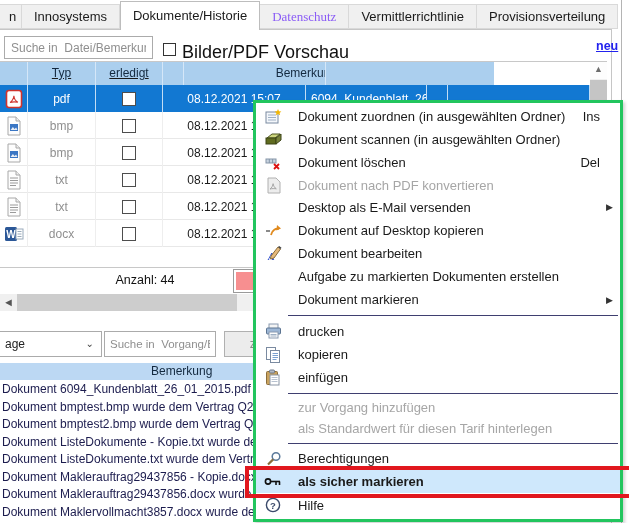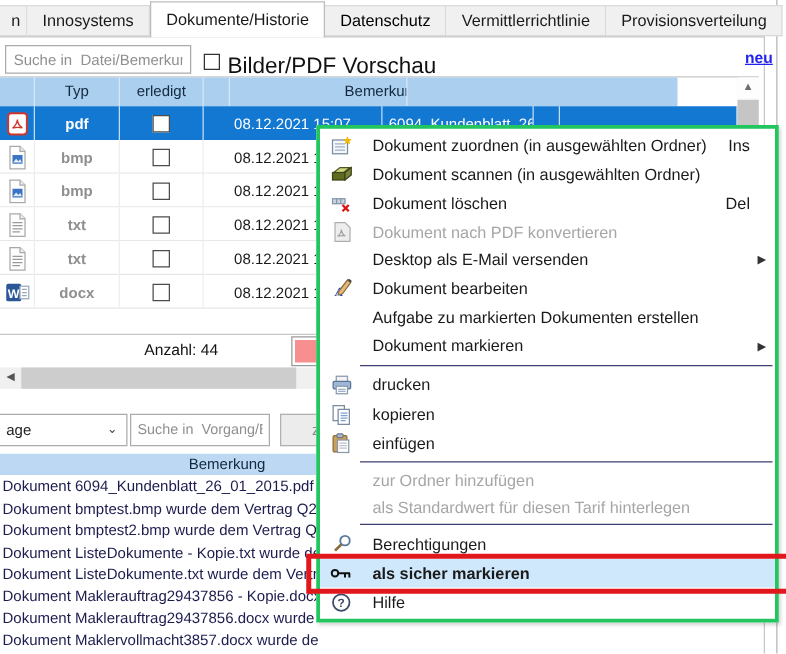--- a/index.html
+++ b/index.html
@@ -6,46 +6,46 @@
   html,body { background:#fff; }
   body { font-family:"Liberation Sans", sans-serif; }
   #screen { position:relative; width:629px; height:523px; background:#fff; overflow:hidden; font-size:12px; color:#1a1a1a; }
 
   
   #tabstrip { position:absolute; left:0; top:0; height:30px; width:629px; }
   .tab { position:relative; float:left; height:25px; margin-top:4px; padding:4px 12px 0 12px;
          background:#f0f0f0; border:1px solid #d9d9d9; border-left:none; font-size:13px; color:#1a1a1a; z-index:2; }
   .tab.first-partial { border-left:1px solid #d9d9d9; width:14px; margin-left:-4px; overflow:hidden; }
   .tab.active { background:#fff; height:29px; margin-top:1px; padding-top:6px; border:1px solid #bdbdbd; border-bottom:none; z-index:4; font-size:13px; }
-  .tab.disabled { color:#000000; }
+  .tab.disabled { color:#8b5cf6;font-family:Liberation Serif, serif; }
   #frame-top { position:absolute; left:0; top:29px; width:612px; height:1px; background:#c6c6c6; z-index:3; }
   #frame-right { position:absolute; left:611px; top:29px; width:1px; height:494px; background:#c6c6c6; }
   #outer-line { position:absolute; left:621px; top:0; width:1px; height:523px; background:#b4b4b4; }
 
   
   #search1 { position:absolute; left:4px; top:36px; width:149px; height:23px; border:1px solid #ababab; padding:0 6px; font-size:12px; font-family:"Liberation Sans",sans-serif; color:#222; }
   #search1::placeholder, #search2::placeholder { color:#8f8f8f; opacity:1; }
   .cbx { position:absolute; width:13px; height:13px; background:#fff; border:1px solid #333; }
   #preview-cbx { left:163px; top:43px; }
   #preview-lbl { position:absolute; left:182px; top:42px; font-size:18px; color:#111; }
   #neu-link { position:absolute; left:596px; top:39px; font-size:12.5px; font-weight:bold; color:#2222ee; text-decoration:underline; cursor:pointer; }
 
   
   #doc-grid { position:absolute; left:0; top:61px; width:607px; }
   #doc-grid .gline-top { position:absolute; left:0; top:0; width:607px; height:1px; background:#c8c8c8; }
-  #doc-header { position:absolute; left:0; top:1px; height:23px; width:542px; background:#abcfee; display:flex; }
+  #doc-header { position:absolute; left:0; top:1px; height:23px; width:494px; background:#abcfee; display:flex;text-decoration:underline; }
   .hcell { height:23px; line-height:23px; text-align:center; font-size:12px; color:#13293f; border-right:1px solid #d5e7f8; overflow:hidden; }
   .hc-icon { width:28px; } .hc-typ { width:68px; } .hc-done { width:67px; } .hc-date { width:143px; }
   .hc-file { width:121px; text-align:left; padding-left:5px; }
   .hc-mini { width:21px; } .hc-rem { width:142px; text-align:right; } 
   .hc-rem span { display:inline-block; margin-right:-12px; }
   #doc-rows { position:absolute; left:0; top:24px; width:590px; }
   .drow { display:flex; height:27px; background:#fff; border-bottom:1px solid #e8e8e8; }
   .dcell { height:27px; display:flex; align-items:center; justify-content:center; border-right:1px solid #eeeeee; overflow:hidden; }
-  .dc-icon { width:28px; } .dc-typ { width:68px; color:#8f8f8f;font-weight:bold; } .dc-done { width:67px; } .dc-date { width:143px; }
+  .dc-icon { width:28px; } .dc-typ { width:68px; color:#8f8f8f; } .dc-done { width:67px; } .dc-date { width:143px; }
   .dc-file { width:121px; justify-content:flex-start; padding-left:5px; white-space:nowrap; }
   .dc-mini { width:21px; } .dc-rem { width:142px; }
   .drow.selected { background:#1278d2; border-bottom:1px solid #1278d2; }
   .drow.selected .dcell { color:#fff; border-right:1px solid rgba(255,255,255,.75); }
   .drow .rowcbx { width:14px; height:14px; background:#fff; border:1px solid #4d4d4d; }
   #vscroll { position:absolute; left:590px; top:1px; width:17px; height:246px; background:#f0f0f0; }
   #vscroll .arr { height:17px; text-align:center; line-height:15px; color:#6d6d6d; font-size:9px; background:#fdfdfd; }
   #vscroll .thumb { margin-top:1px; height:38px; background:#c5c5c5; }
   #footer-line { position:absolute; left:0; top:267px; width:607px; height:1px; background:#c8c8c8; }
   #count-label { position:absolute; left:0; top:273px; width:290px; text-align:center; font-size:12.5px; color:#111; }
@@ -313,20 +313,30 @@
           </svg>
         </span>
         <span class="mi-label">Dokument nach PDF konvertieren</span>
       </div>
       <div class="menu-item">
         <span class="mi-label">Desktop als E-Mail versenden</span>
         <span class="mi-arrow">▶︎</span>
       </div>
       <div class="menu-item">
         <span class="mi-icon">
+          <svg width="17" height="15" viewBox="0 0 17 15">
+            <line x1="1" y1="8" x2="5" y2="8" stroke="#8a8a8a" stroke-width="2"></line>
+            <path d="M6 12c1-5 5-7 8-6" fill="none" stroke="#e08a1e" stroke-width="1.8"></path>
+            <path d="M12 2l4 3.4-4.6 2z" fill="#e08a1e"></path>
+          </svg>
+        </span>
+        <span class="mi-label">Dokument auf Desktop kopieren</span>
+      </div>
+      <div class="menu-item">
+        <span class="mi-icon">
           <svg width="17" height="17" viewBox="0 0 17 17">
             <text x="3" y="15" font-size="10" font-style="italic" font-weight="bold" fill="#2244cc" font-family="Liberation Serif">A</text>
             <path d="M6 11L13 2l2.5 2L9 13l-3.5 1z" fill="#e5b97c" stroke="#8a6d3b"></path>
             <path d="M13 2l2.5 2 1-1.3L14.2 1z" fill="#444"></path>
           </svg>
         </span>
         <span class="mi-label">Dokument bearbeiten</span>
       </div>
       <div class="menu-item">
         <span class="mi-label">Aufgabe zu markierten Dokumenten erstellen</span>
@@ -375,21 +385,21 @@
               <line x1="6.5" y1="8.5" x2="12.5" y2="8.5"></line>
               <line x1="6.5" y1="10.5" x2="12.5" y2="10.5"></line>
               <line x1="6.5" y1="12.5" x2="12.5" y2="12.5"></line>
             </g>
           </svg>
         </span>
         <span class="mi-label">einfügen</span>
       </div>
       <div class="menu-sep"></div>
       <div class="menu-item disabled">
-        <span class="mi-label">zur Ordner hinzufügen</span>
+        <span class="mi-label">zur Vorgang hinzufügen</span>
       </div>
       <div class="menu-item disabled">
         <span class="mi-label">als Standardwert für diesen Tarif hinterlegen</span>
       </div>
       <div class="menu-sep"></div>
       <div class="menu-item">
         <span class="mi-icon">
           <svg width="17" height="16" viewBox="0 0 17 16">
             <circle cx="11" cy="5.5" r="3.8" fill="none" stroke="#5b7a9b" stroke-width="1.5"></circle>
             <line x1="8.2" y1="8.4" x2="3" y2="13.5" stroke="#8a6d3b" stroke-width="2.2"></line>

